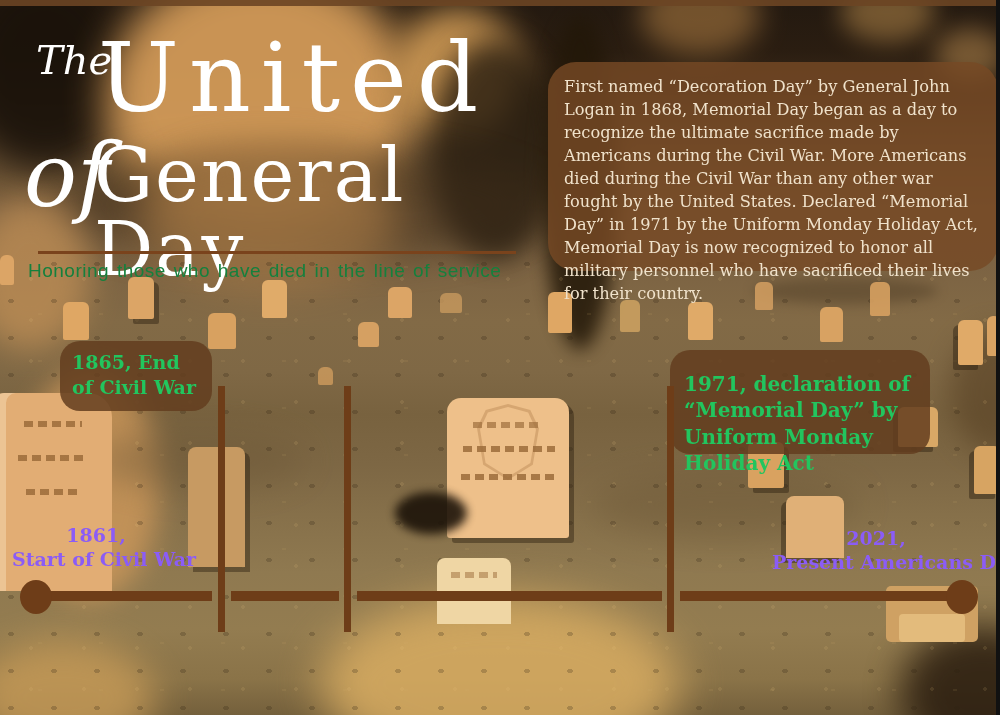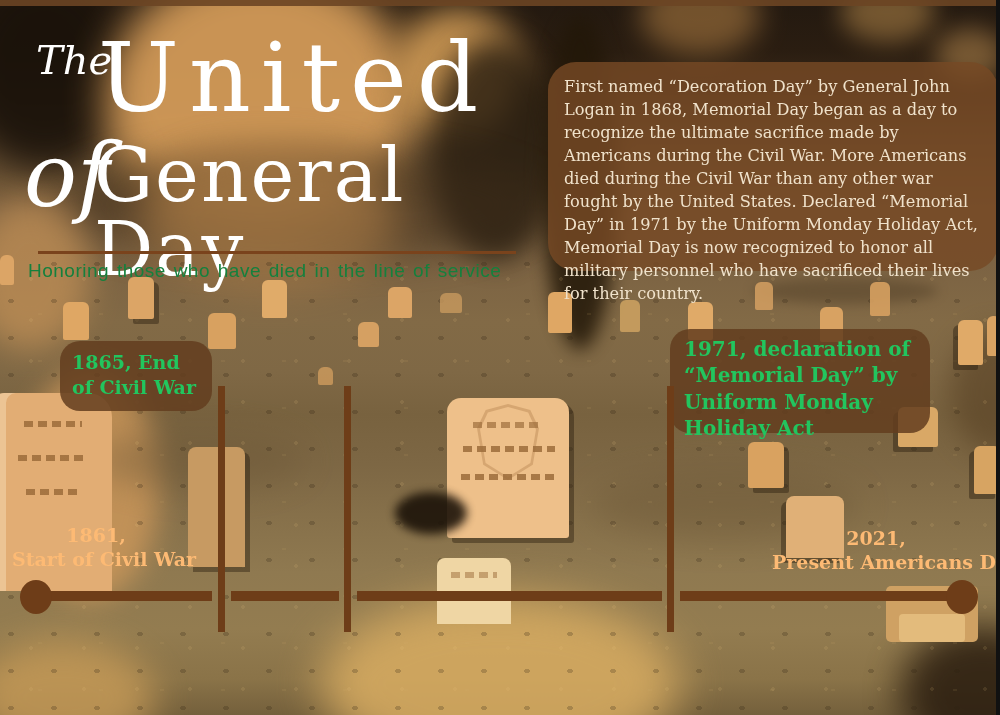--- a/index.html
+++ b/index.html
@@ -50,27 +50,27 @@
     position:absolute;left:548px;top:62px;width:450px;height:209px;box-sizing:border-box;
     background:rgba(118,73,36,.82);border-radius:28px;padding:13px 18px 12px 16px;
     color:#f0e2cb;font:16.2px/23px "DejaVu Serif",serif;
   }
   .event-card{
     position:absolute;box-sizing:border-box;background:rgba(99,61,31,.85);border-radius:20px;
     color:#22c55e;font:bold 20px/1.32 "DejaVu Serif",serif;white-space:pre;overflow:visible;
   }
   .card-1{left:60px;top:341px;width:152px;height:70px;padding:9px 12px;font-size:19px;}
   .card-2{left:356px;top:338px;width:266px;height:93px;padding:7px 13px;}
-  .card-3{left:670px;top:329px;width:260px;height:104px;padding:7px 14px;}
+  .card-3{left:670px;top:350px;width:260px;height:104px;padding:21px 14px;}
   
   .tl{position:absolute;background:#6e3d18;z-index:20;}
   .tl-seg{top:591px;height:10px;}
   .tl-tick{top:386px;height:246px;width:7px;background:#6a3a16;}
   .tl-dot{position:absolute;top:580px;width:32px;height:34px;border-radius:50%;background:#6e3d18;z-index:20;}
-  .tl-label{position:absolute;color:#fdba74;font:bold 19px/1.25 "DejaVu Serif",serif;
+  .tl-label{position:absolute;color:#8b5cf6;font:bold 19px/1.25 "DejaVu Serif",serif;
     text-align:center;white-space:pre;z-index:21;}
   .lbl-start{left:12px;top:524px;width:168px;}
   .lbl-end{left:772px;top:527px;width:208px;}
 </style>
 </head>
 <body>
 
 <div class="poster">
 
   <div class="bg-base"></div>

